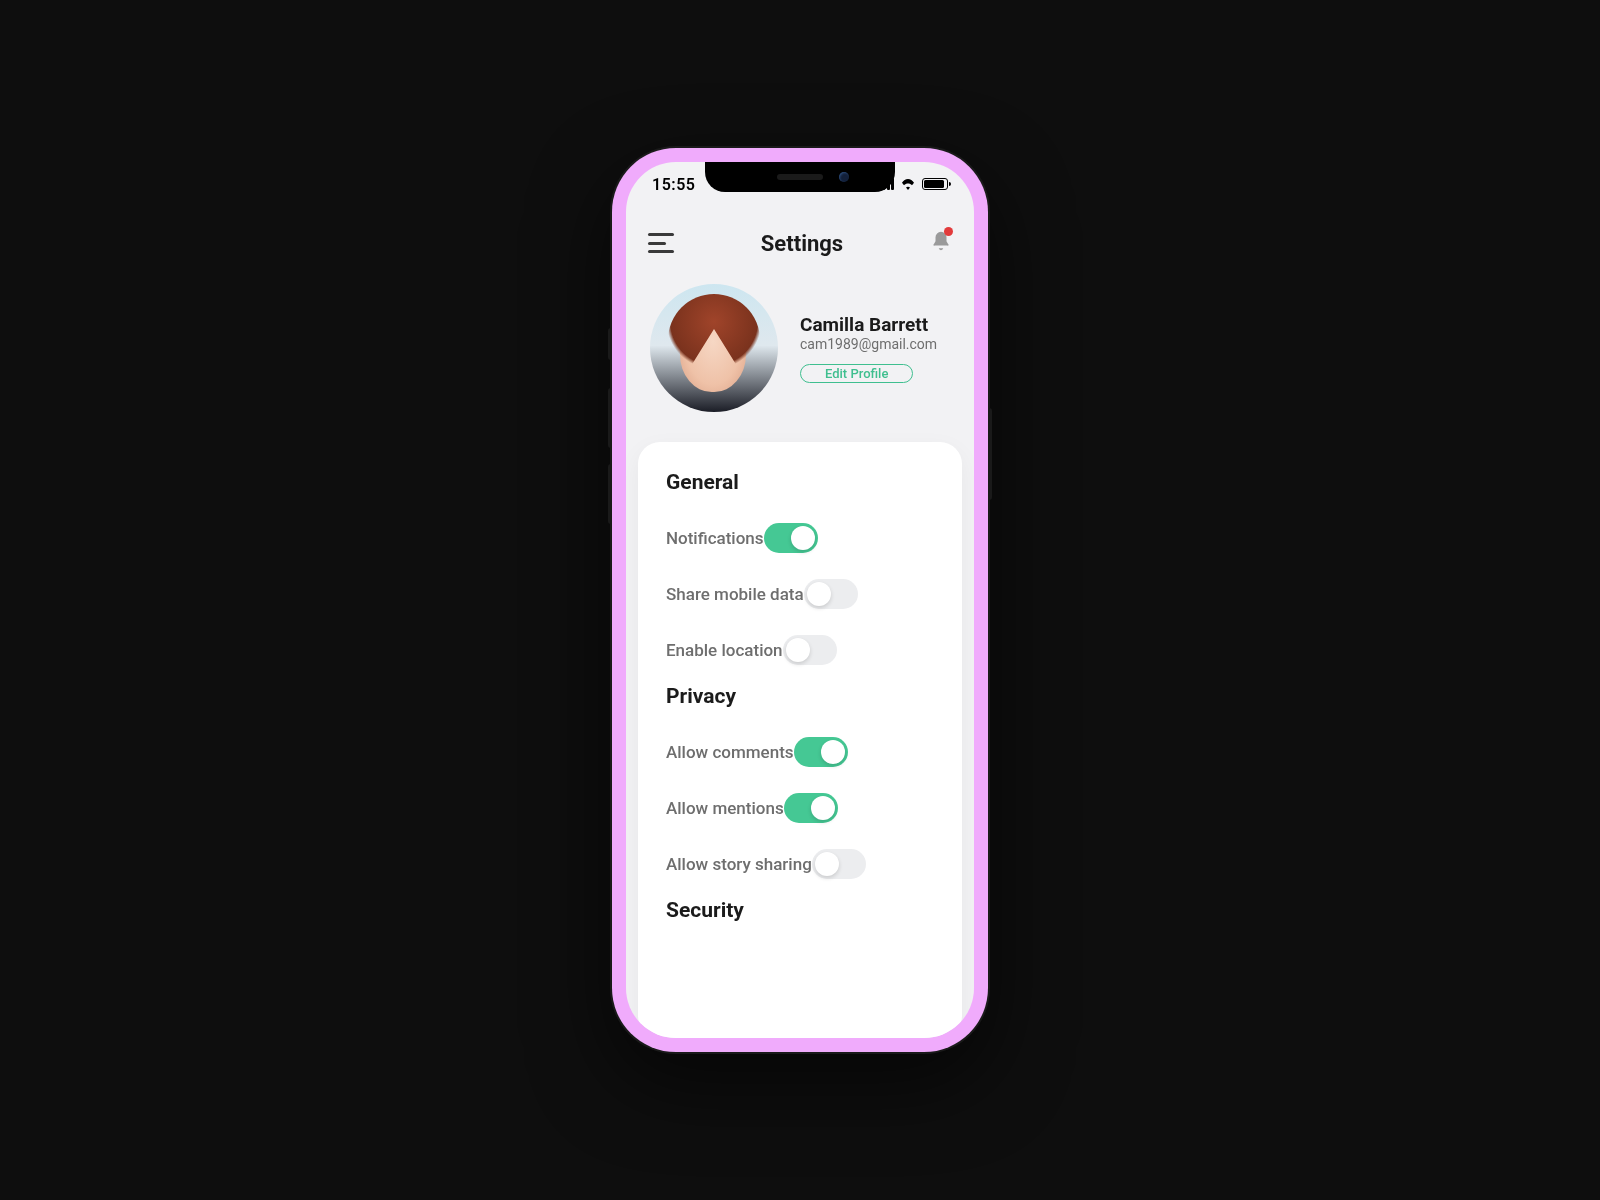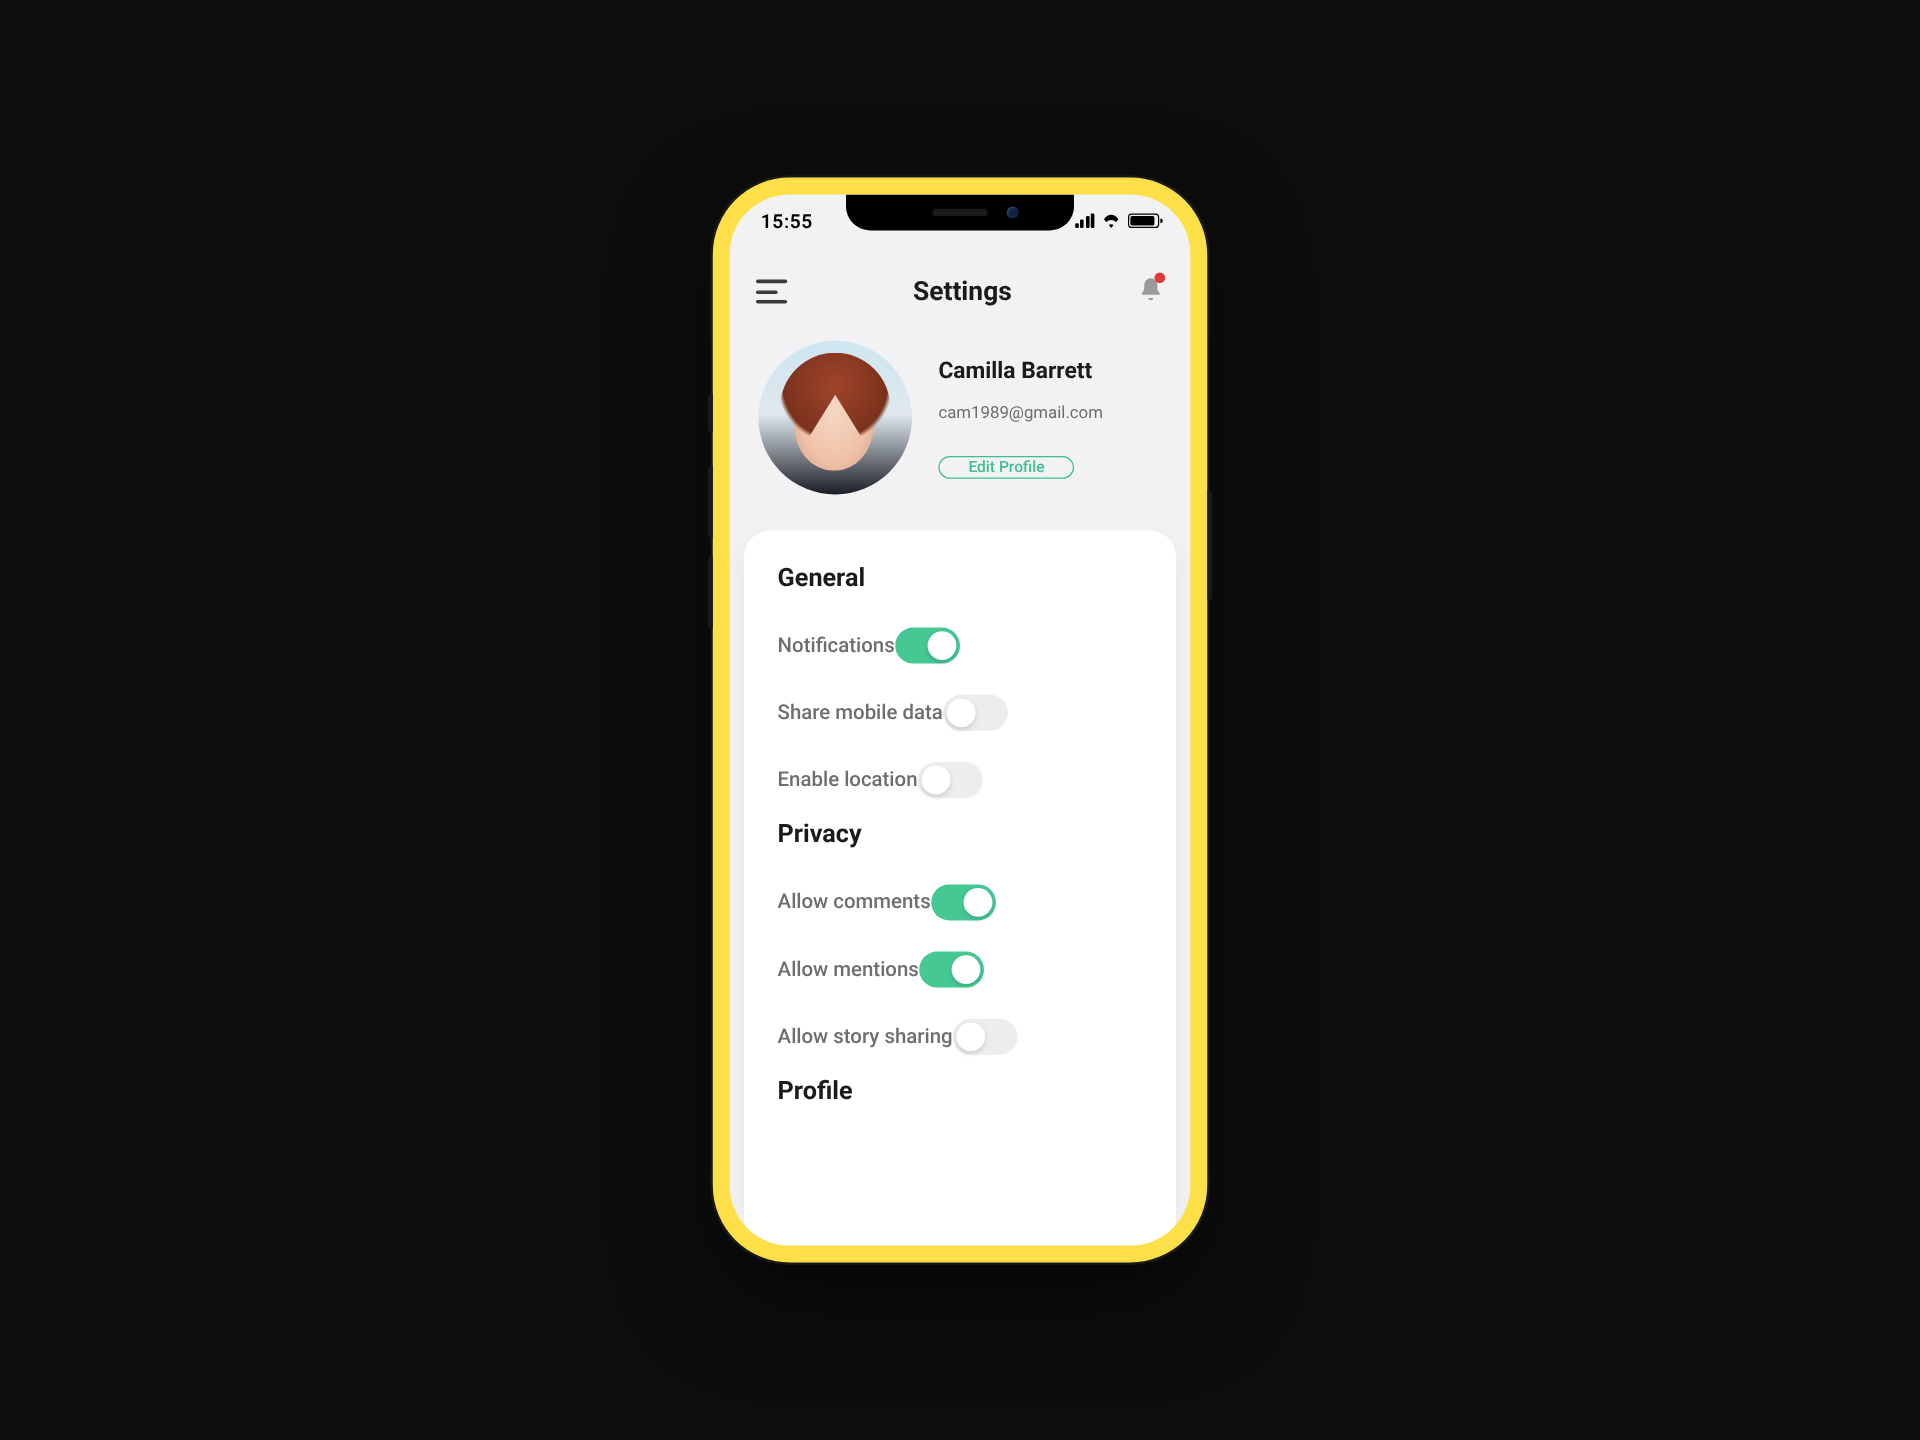--- a/index.html
+++ b/index.html
@@ -1,19 +1,19 @@
 <!DOCTYPE html>
 <html><head>
 <meta charset="utf-8">
 <style>
   * { margin:0; padding:0; box-sizing:border-box; font-family: -apple-system, "Segoe UI", Roboto, "Helvetica Neue", Arial, sans-serif; }
   body { width:1600px; height:1200px; background:#0e0e0e; display:flex; align-items:center; justify-content:center; }
 
   
-  .phone-frame { width:412px; height:904px; background:#fde047; border-radius:64px; padding:14px; box-shadow:0 0 0 2px #1a1a1a, 0 30px 80px rgba(0,0,0,.6); position:relative; }
+  .phone-frame { width:376px; height:904px; background:#f0abfc; border-radius:64px; padding:14px; box-shadow:0 0 0 2px #1a1a1a, 0 30px 80px rgba(0,0,0,.6); position:relative; }
   .phone-frame::before, .phone-frame::after { content:""; position:absolute; background:#1a1a1a; border-radius:3px; }
   
   .btn-left1 { position:absolute; left:-4px; top:180px; width:4px; height:32px; background:#1a1a1a; border-radius:3px 0 0 3px; }
   .btn-left2 { position:absolute; left:-4px; top:240px; width:4px; height:60px; background:#1a1a1a; border-radius:3px 0 0 3px; }
   .btn-left3 { position:absolute; left:-4px; top:316px; width:4px; height:60px; background:#1a1a1a; border-radius:3px 0 0 3px; }
   .btn-right { position:absolute; right:-4px; top:260px; width:4px; height:92px; background:#1a1a1a; border-radius:0 3px 3px 0; }
 
   .screen { width:100%; height:100%; background:#f2f2f4; border-radius:50px; overflow:hidden; position:relative; }
 
   
@@ -47,21 +47,21 @@
   .bell-btn { position:relative; cursor:pointer; }
   .bell-svg { width:22px; height:22px; fill:#9a9a9a; }
   .bell-dot { position:absolute; top:-3px; right:-1px; width:9px; height:9px; background:#e23b3b; border-radius:50%; }
 
   
   .profile { display:flex; align-items:center; gap:22px; padding:8px 24px 30px; }
   .avatar { width:128px; height:128px; border-radius:50%; overflow:hidden; flex-shrink:0; background:linear-gradient(180deg,#cde6f0 0%,#dfe8ee 48%,#1b1d26 100%); position:relative; }
   
   .avatar::before {  content:""; position:absolute; left:30px; top:30px; width:66px; height:78px; background:radial-gradient(ellipse at 50% 35%,#f6d7c4 0%,#efc2a8 60%,#d99f84 100%); border-radius:50% 50% 48% 48%; }
   .avatar::after {  content:""; position:absolute; left:18px; top:10px; width:92px; height:92px; border-radius:50%; background:radial-gradient(circle at 50% 30%,#a0442a 0%,#7a321d 55%,transparent 60%); clip-path:polygon(0 0,100% 0,100% 62%,76% 80%,50% 38%,24% 80%,0 62%); }
-  .profile-info { display:flex; flex-direction:column; gap:16px; }
+  .profile-info { display:flex; flex-direction:column; gap:0; }
   .profile-name { font-size:19px; font-weight:700; color:#1b1b1b; }
   .profile-email { font-size:14px; color:#6e6e6e; }
   .edit-btn { margin-top:12px; align-self:flex-start; padding:1px 24px; font-size:13px; border:1.5px solid #3fbf8f; color:#3fbf8f; background:transparent; border-radius:999px; cursor:pointer; font-weight:500; }
 
   
   .card { background:#fff; border-radius:22px; margin:0 12px; padding:28px 28px 8px; flex:1; overflow:hidden; box-shadow:0 8px 24px rgba(0,0,0,.05); }
   .section-title { font-size:21px; font-weight:700; color:#1b1b1b; margin-bottom:16px; margin-top:0; }
   .section-title.mt { margin-top:6px; }
   .row { display:flex; align-items:center; padding:13px 0; }
   .row-label { font-size:17px; color:#6e6e6e; font-weight:500; }
@@ -172,21 +172,21 @@
               <div class="knob"></div>
             </div>
         </div>
         <div class="row">
           <div class="row-label">Allow story sharing</div>
           <div class="toggle off">
               <div class="knob"></div>
             </div>
         </div>
 
-        <div class="section-title mt">Profile</div>
+        <div class="section-title mt">Security</div>
 
         <div class="peek-row">
           
           
         </div>
       </div>
 
     </div>
   </div>
 </div>

